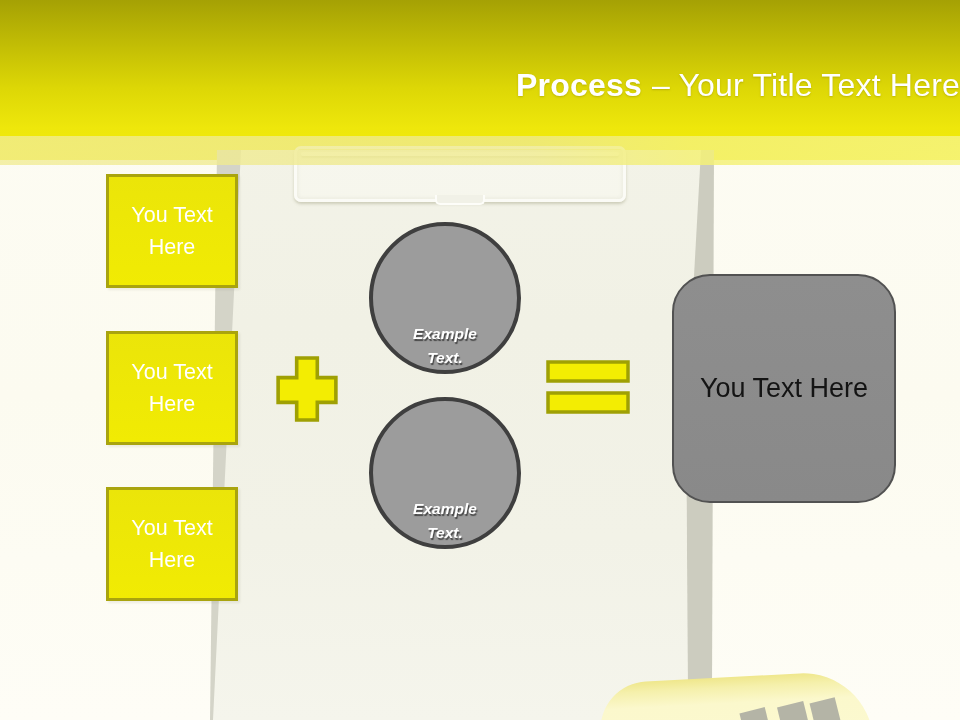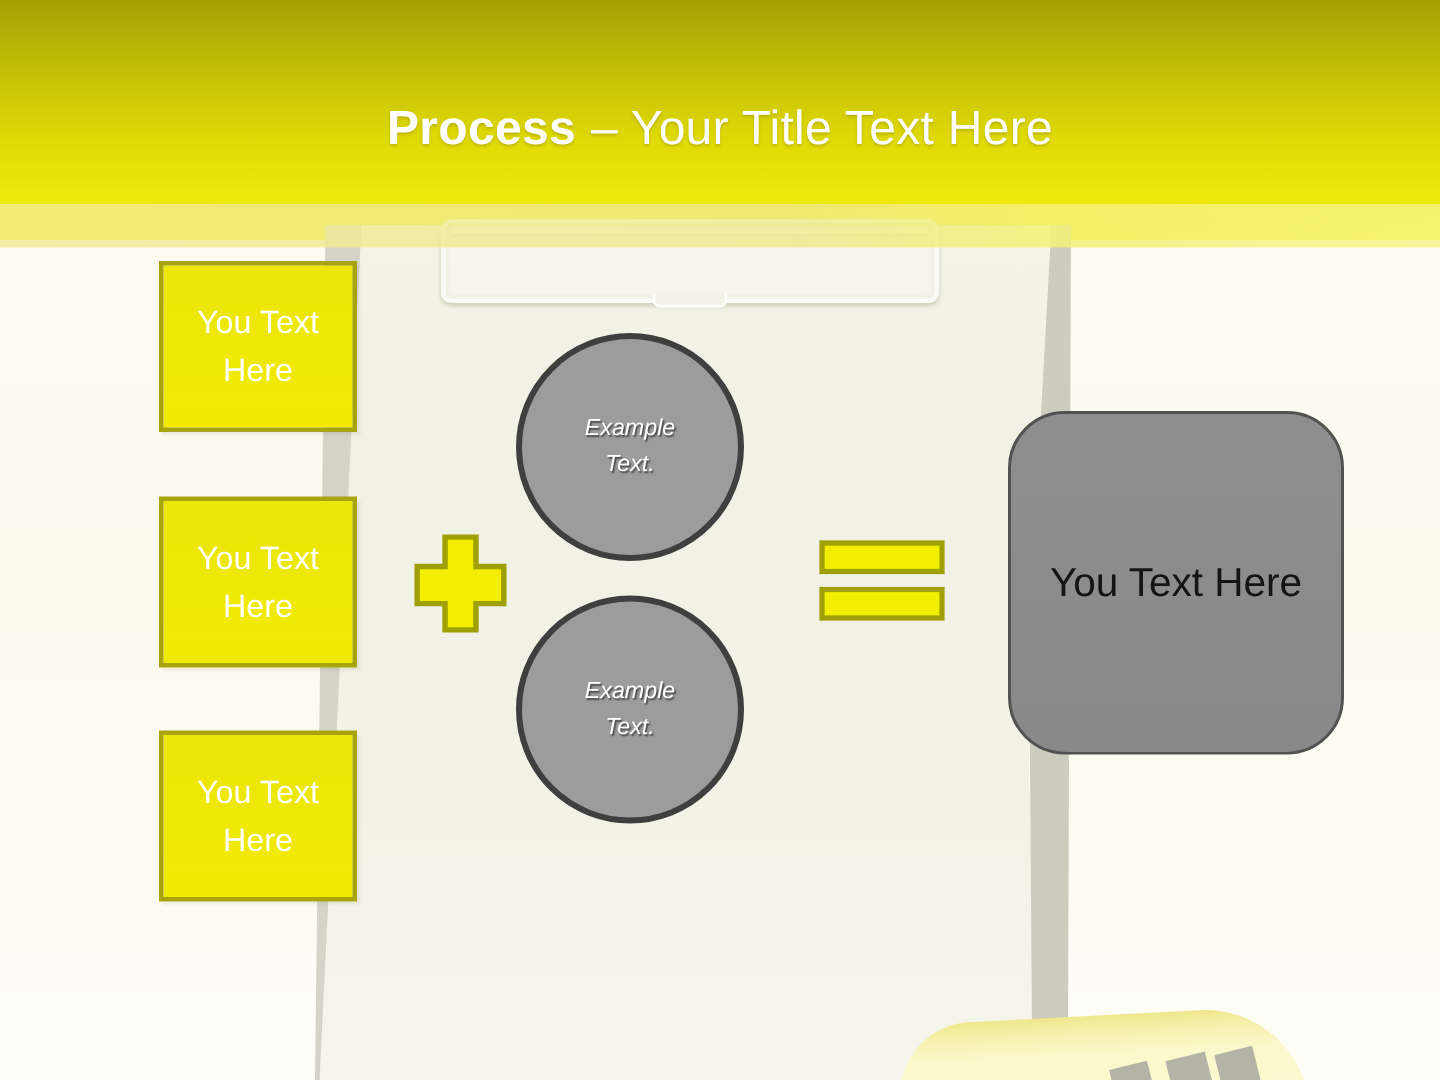--- a/index.html
+++ b/index.html
@@ -8,21 +8,21 @@
     font-family:"Liberation Sans", sans-serif;
     background:linear-gradient(180deg,#fdfcf4 0%, #fcfbf0 55%, #fefdf6 100%);
   }
   
   .header{
     position:absolute; left:0; top:0; width:960px; height:160px;
     background:linear-gradient(180deg,
       var(--header-gradient-top,#a5a104) 0%,
       #c4bf05 30%, #ddd706 55%, #eee70b 80%,
       var(--header-gradient-bottom,#f3ec08) 100%);
-    display:flex; align-items:center; justify-content:center;
+    display:flex; align-items:center; justify-content:flex-end;
   }
   .title{
     color:#ffffff; font-size:32px; padding-top:10px; letter-spacing:.2px;
     text-shadow:0 1px 2px rgba(120,115,0,.35); white-space:nowrap;
   }
   .title .bold{font-weight:700;}
   .title .rest{font-weight:400; margin-left:10px;}
   .band{
     position:absolute; left:0; top:136px; width:960px; height:29px;
     background:linear-gradient(90deg, rgba(241,236,148,.78) 0%,
@@ -66,25 +66,25 @@
     background:linear-gradient(180deg,#ebe509 0%, var(--accent-yellow,#f1eb03) 100%);
     border:3px solid var(--accent-yellow-border,#a9a40e);
     display:flex; align-items:center; justify-content:center; text-align:center;
     color:var(--box-text,#ffffff); font-size:21.5px; line-height:1.5;
     padding:0; box-shadow:2px 2px 2px rgba(120,120,90,.12);
   }
   .ybox span{display:block; width:100px;}
   .ybox1{top:174px;} .ybox2{top:331px;} .ybox3{top:487px;}
   
   .circle{
-    position:absolute; left:344px; width:144px; height:144px; z-index:5;
+    position:absolute; left:369px; width:144px; height:144px; z-index:5;
     background:var(--circle-fill,#9c9c9c);
     border:4px solid var(--circle-border,#3f3f3f); border-radius:50%;
-    display:flex; align-items:center; justify-content:center; text-align:center;
-    color:#ffffff; font-weight:400; font-style:italic; font-size:15.5px; line-height:1.55;
+    display:flex; align-items:flex-end; justify-content:center; text-align:center;
+    color:#ffffff; font-weight:700; font-style:italic; font-size:15.5px; line-height:1.55;
     text-shadow:1px 1.5px 1px rgba(55,55,55,.85);
   }
   .circle span{display:block; width:84px;}
   .circle1{top:222px;} .circle2{top:397px;}
   
   .op{position:absolute; z-index:5;}
   .op-plus{left:276px; top:356px;}
   .op-equals{left:546px; top:359px;}
   
   .result{

